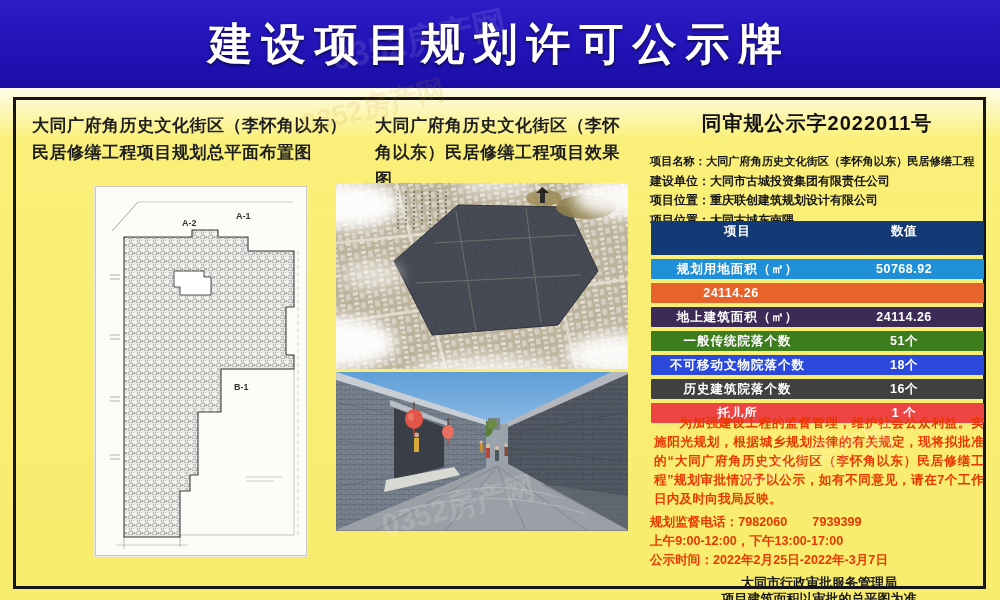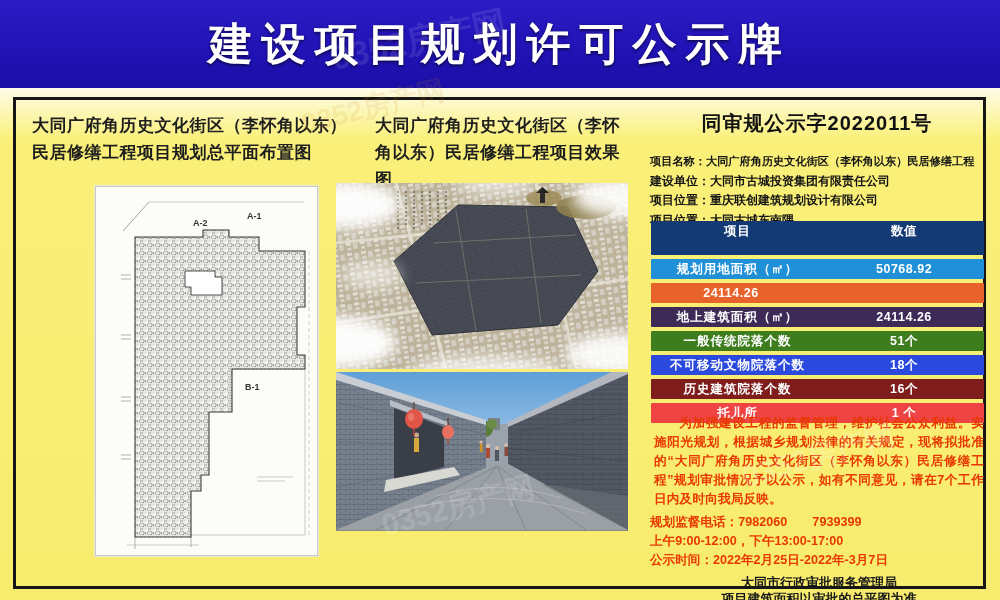--- a/index.html
+++ b/index.html
@@ -28,21 +28,21 @@
   
   .caption{
     font-size:17px;line-height:27px;font-weight:600;color:#1e1e1e;
     letter-spacing:.5px;
   }
   .caption-left{left:32px;top:112px;width:318px;}
   .caption-mid{left:375px;top:112px;width:256px;}
   
   .map-box{
     left:95px;top:186px;width:210px;height:368px;
-    background:#fcfcf9;border:1px solid #c9c9c0;box-shadow:0 0 0 1px #eceadc;padding-left:11px;
+    background:#fcfcf9;border:1px solid #c9c9c0;box-shadow:0 0 0 1px #eceadc;
   }
   .map-box svg{display:block;}
   
   .img-box{left:336px;width:292px;background:#888;overflow:hidden;}
   .img-aerial{top:183px;height:186px;}
   .img-street{top:372px;height:159px;}
   .img-box svg{display:block;}
   
   .doc-number{
     left:648px;top:110px;width:338px;text-align:center;
@@ -257,21 +257,21 @@
       <span class="tcell-value">24114.26</span>
     </div>
     <div class="trow" style="background: rgb(62, 125, 30);">
       <span class="tcell-item">一般传统院落个数</span>
       <span class="tcell-value">51个</span>
     </div>
     <div class="trow" style="background: rgb(43, 73, 221);">
       <span class="tcell-item">不可移动文物院落个数</span>
       <span class="tcell-value">18个</span>
     </div>
-    <div class="trow" style="background: #7f1d1d;">
+    <div class="trow" style="background: #404040;">
       <span class="tcell-item">历史建筑院落个数</span>
       <span class="tcell-value">16个</span>
     </div>
     <div class="trow" style="background: #ef4444;">
       <span class="tcell-item">托儿所</span>
       <span class="tcell-value">1 个</span>
     </div>
   </div>
 
 <div class="abs right-lower">

